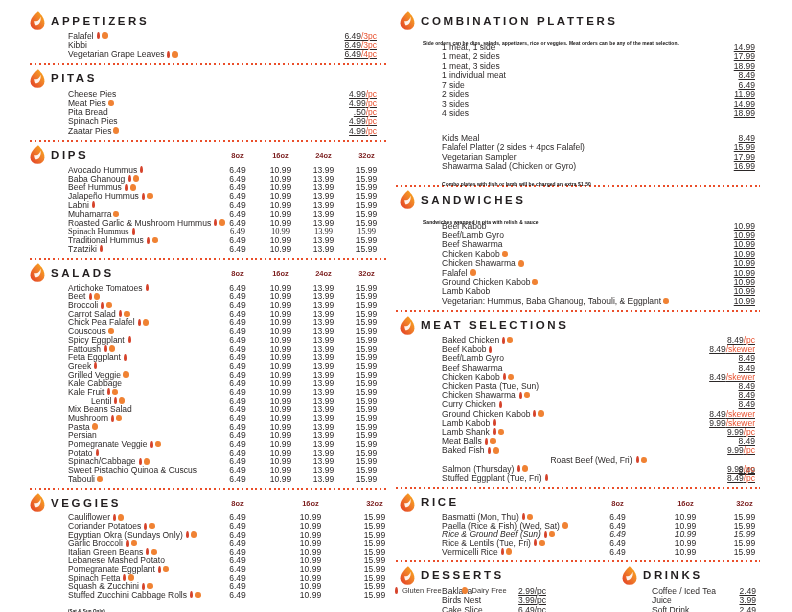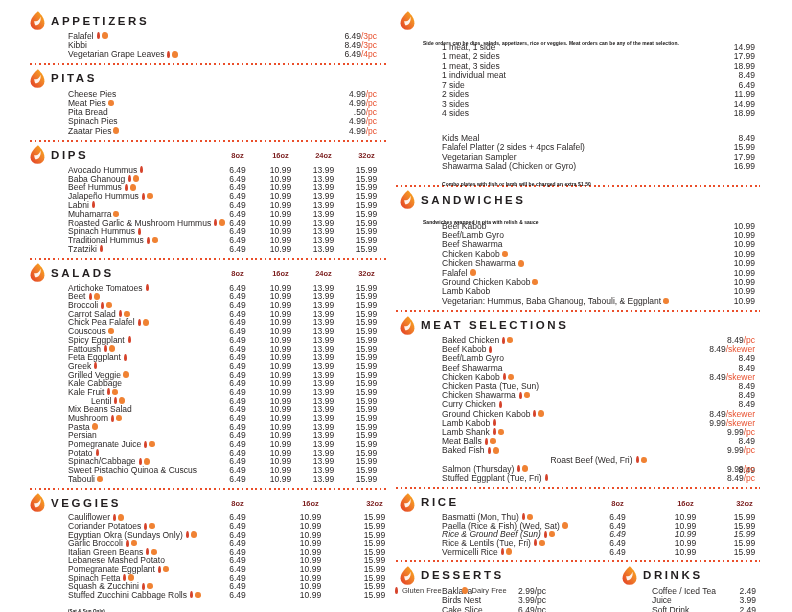--- a/index.html
+++ b/index.html
@@ -27,21 +27,21 @@
   .col-left .sec-items{margin-left:38px;}
   .col-right .sec-items{margin-left:46px;}
   .sec-drinks .sec-items{margin-left:30px;}
 
   .row{display:flex;align-items:center;font-size:8.5px;color:#2c2828;position:relative;white-space:nowrap;}
   .col-left .list-row{padding-right:11px;}
   .col-right .list-row{padding-right:5px;}
   .sec-desserts .list-row{padding-right:76px;}
   .sec-drinks .list-row{padding-right:4px;}
   .name{display:flex;align-items:center;white-space:nowrap;min-width:0;}
-  .price{margin-left:auto;white-space:nowrap;}
+  .price{margin-left:auto;white-space:nowrap;text-decoration:underline;}
   .sfx{color:#e8502e;}
   .cell{position:absolute;width:43px;text-align:center;top:50%;transform:translateY(-50%);}
 
   .gf-i{display:inline-block;width:3px;height:7px;margin-left:3px;background:#d6432b;border-radius:50% 50% 50% 50%/68% 68% 32% 32%;flex:0 0 3px;}
   .df-i{display:inline-block;width:6px;height:6.5px;margin-left:2px;background:#f08233;border-radius:45% 55% 50% 50%/55% 55% 45% 45%;flex:0 0 6px;}
 
   .dotted{height:2px;margin:4.5px 0;background:repeating-linear-gradient(90deg,#ea4e2a 0 1.8px,transparent 1.8px 4.6px);}
   .half-pair{display:flex;align-items:flex-start;}
   .sec-desserts{width:226px;flex:0 0 226px;}
   .sec-drinks{width:138px;flex:0 0 138px;}
@@ -245,21 +245,21 @@
             <span class="name">
               <span class="nm">Roasted Garlic &amp; Mushroom Hummus</span>
               <i class="gf-i"></i>
               <i class="df-i"></i>
             </span>
             <span class="cell" style="right:129px">6.49</span>
             <span class="cell" style="right:86px">10.99</span>
             <span class="cell" style="right:43px">13.99</span>
             <span class="cell" style="right:0px">15.99</span>
           </div>
-          <div class="row trow" style="height: 8.8px;">
+          <div class="row trow" style="height: 8.8px; font-family: Liberation Serif, serif;">
             <span class="name">
               <span class="nm">Spinach Hummus</span>
               <i class="gf-i"></i>
             </span>
             <span class="cell" style="right:129px">6.49</span>
             <span class="cell" style="right:86px">10.99</span>
             <span class="cell" style="right:43px">13.99</span>
             <span class="cell" style="right:0px">15.99</span>
           </div>
           <div class="row trow" style="height: 8.8px;">
@@ -490,21 +490,21 @@
             <span class="name">
               <span class="nm">Persian</span>
             </span>
             <span class="cell" style="right:129px">6.49</span>
             <span class="cell" style="right:86px">10.99</span>
             <span class="cell" style="right:43px">13.99</span>
             <span class="cell" style="right:0px">15.99</span>
           </div>
           <div class="row trow" style="height: 8.7px;">
             <span class="name">
-              <span class="nm">Pomegranate Juice</span>
+              <span class="nm">Pomegranate Veggie</span>
               <i class="gf-i"></i>
               <i class="df-i"></i>
             </span>
             <span class="cell" style="right:129px">6.49</span>
             <span class="cell" style="right:86px">10.99</span>
             <span class="cell" style="right:43px">13.99</span>
             <span class="cell" style="right:0px">15.99</span>
           </div>
           <div class="row trow" style="height: 8.7px;">
             <span class="name">
@@ -683,20 +683,21 @@
                 <linearGradient id="fg" x1="0" y1="1" x2="1" y2="0">
                   <stop offset="0" stop-color="#e23b25"></stop>
                   <stop offset=".55" stop-color="#f07f2a"></stop>
                   <stop offset="1" stop-color="#fcb315"></stop>
                 </linearGradient>
               </defs>
               <path d="M10.5.5C15.2 5.2 19.5 10.5 19.5 17a9.5 8.8 0 0 1-19 0C.5 10.3 5.6 5.1 10.5.5Z" fill="url(#fg)"></path>
               <path d="M5.6 13.6c3.4 1.8 6.9-.6 8.4-5.6 1.3 5.5-1.4 11-6.4 12-1.5-1.6-2-4-2-6.4Z" fill="#ffffff" opacity=".92"></path>
             </svg>
           </span>
+          <span class="sec-title">COMBINATION PLATTERS</span>
         </div>
         <div class="sec-sub"><span class="cond">Side orders can be dips, salads, appetizers, rice or veggies. Meat orders can be any of the meat selection.</span></div>
         <div class="sec-items">
           <div class="row list-row" style="height: 9.5px;">
             <span class="name">
               <span class="nm">1 meat, 1 side</span>
             </span>
             <span class="price"><span>14.99</span><span class="sfx"></span></span>
           </div>
           <div class="row list-row" style="height: 9.5px;">

